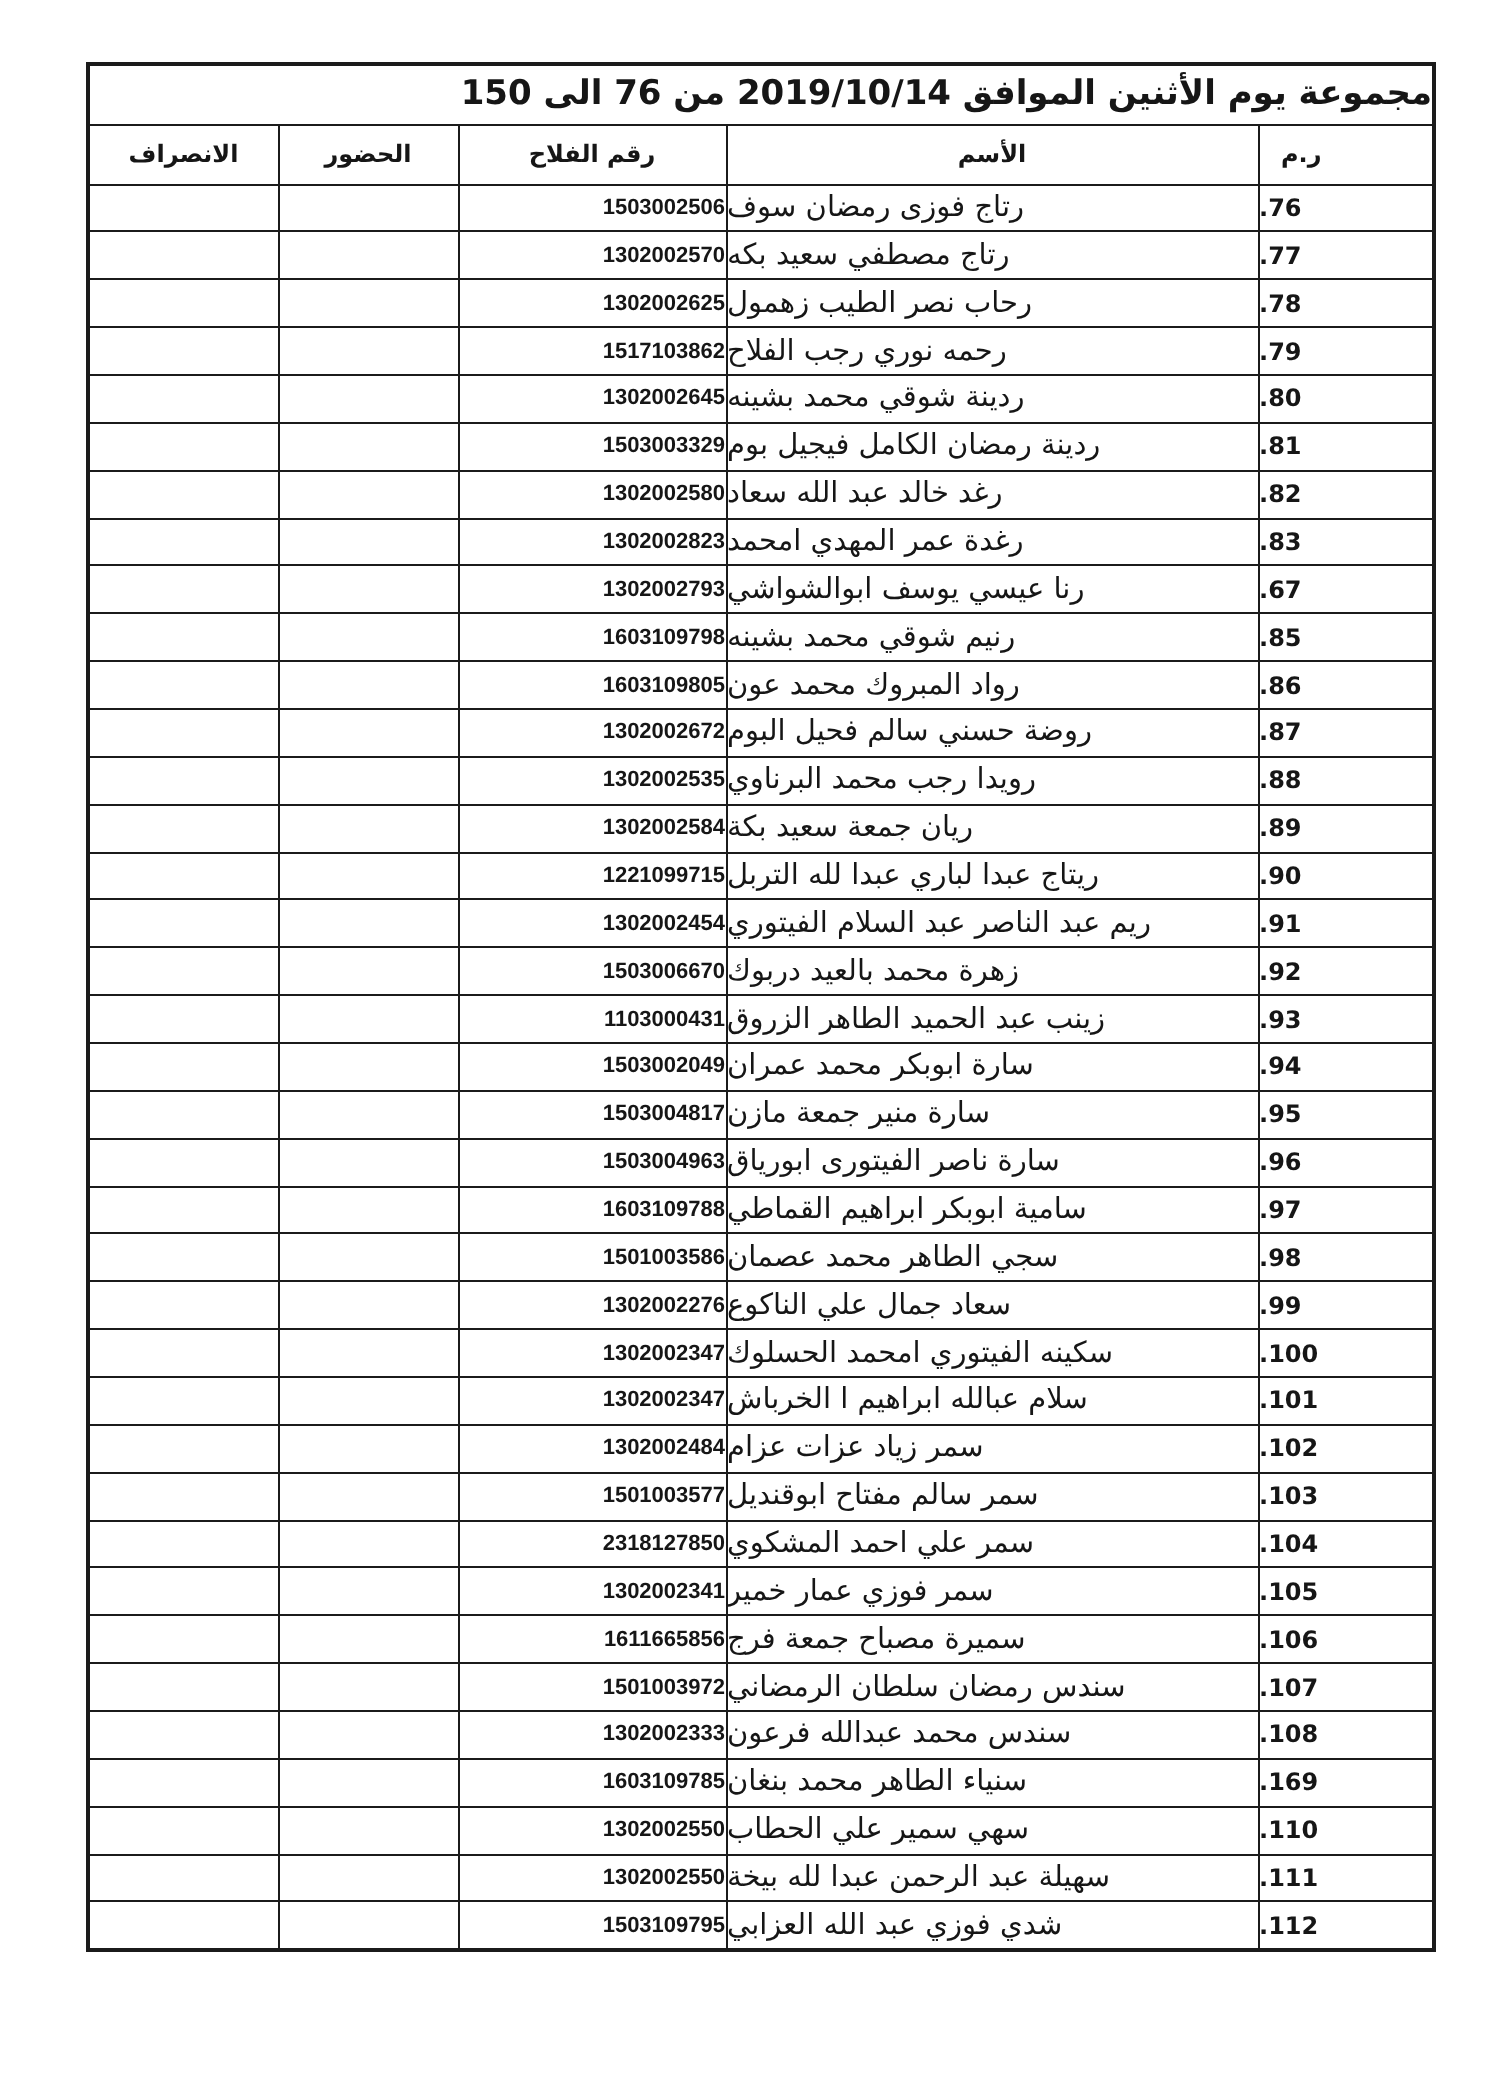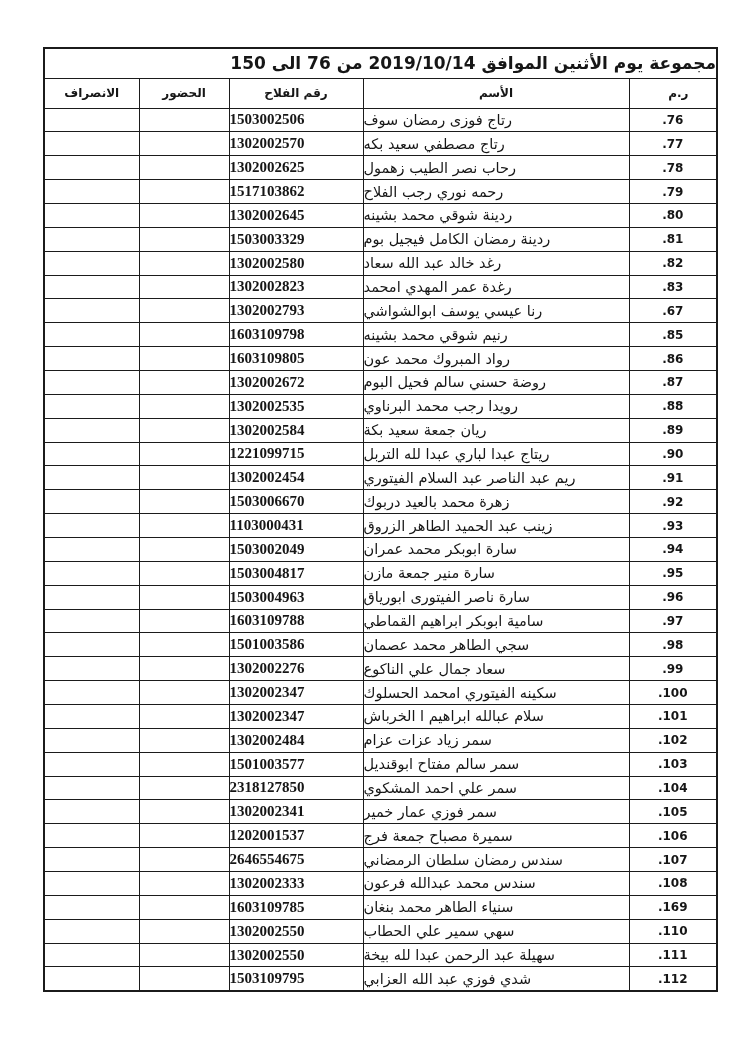--- a/index.html
+++ b/index.html
@@ -6,21 +6,21 @@
   .page {
     position:relative;
     width:756px; height:1038px;
     background:#ffffff;
     font-family:"DejaVu Sans", sans-serif;
     color:#161616;
     overflow:hidden;
   }
   table.roster {
     position:absolute;
-    left:43px; top:47px;
+    left:43px; top:31px;
     width:673px;
     border-collapse:collapse;
     table-layout:fixed;
     direction:rtl;
     border:2.5px solid #1b1b1b;
   }
   table.roster th, table.roster td {
     border:1.6px solid #1b1b1b;
     padding:0;
     overflow:hidden;
@@ -35,39 +35,39 @@
     padding:0 3px;
   }
   tr.header-row { height:30px; }
   tr.header-row th {
     font-size:12px;
     font-weight:bold;
     text-align:center;
   }
   tr.header-row th.serial-col,
   td.serial {
-    text-align:center;
+    text-align:left;
     padding-left:11px;
   }
   tbody tr { height:23.865px; }
   td.serial {
     font-weight:bold;
     font-size:12px;
     margin-left:32px;
   }
   td.name {
     text-align:left;
     padding:0 6px;
     font-size:14.5px;
   }
   td.reg {
-    text-align:left;
+    text-align:right;
     font-weight:bold;
-    font-size:15px;
-    font-family:Liberation Serif, serif;
+    font-size:11px;
+    font-family:Liberation Sans, sans-serif;
   }
   td.att, td.dep { background:#ffffff; }
   col.c-serial { width:88px; }
   col.c-name   { width:266px; }
   col.c-reg    { width:134px; }
   col.c-att    { width:90px; }
   col.c-dep    { width:95px; }
 </style>
 </head>
 <body>
@@ -300,28 +300,28 @@
         <tr>
     <td class="serial">105.</td>
     <td class="name">سمر فوزي عمار خمير</td>
     <td class="reg">1302002341</td>
     <td class="att"></td>
     <td class="dep"></td>
   </tr>
         <tr>
     <td class="serial">106.</td>
     <td class="name">سميرة مصباح جمعة فرج</td>
-    <td class="reg">1202001537</td>
+    <td class="reg">1611665856</td>
     <td class="att"></td>
     <td class="dep"></td>
   </tr>
         <tr>
     <td class="serial">107.</td>
     <td class="name">سندس رمضان سلطان الرمضاني</td>
-    <td class="reg">2646554675</td>
+    <td class="reg">1501003972</td>
     <td class="att"></td>
     <td class="dep"></td>
   </tr>
         <tr>
     <td class="serial">108.</td>
     <td class="name">سندس محمد عبدالله فرعون</td>
     <td class="reg">1302002333</td>
     <td class="att"></td>
     <td class="dep"></td>
   </tr>

